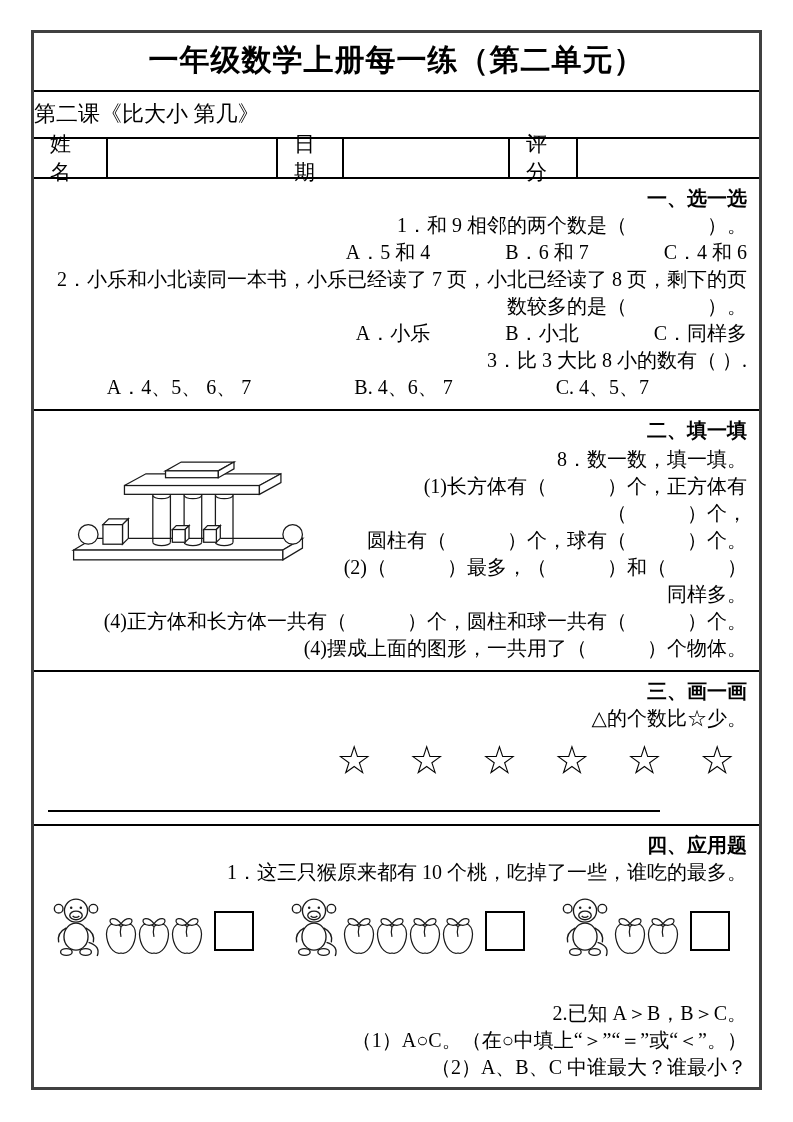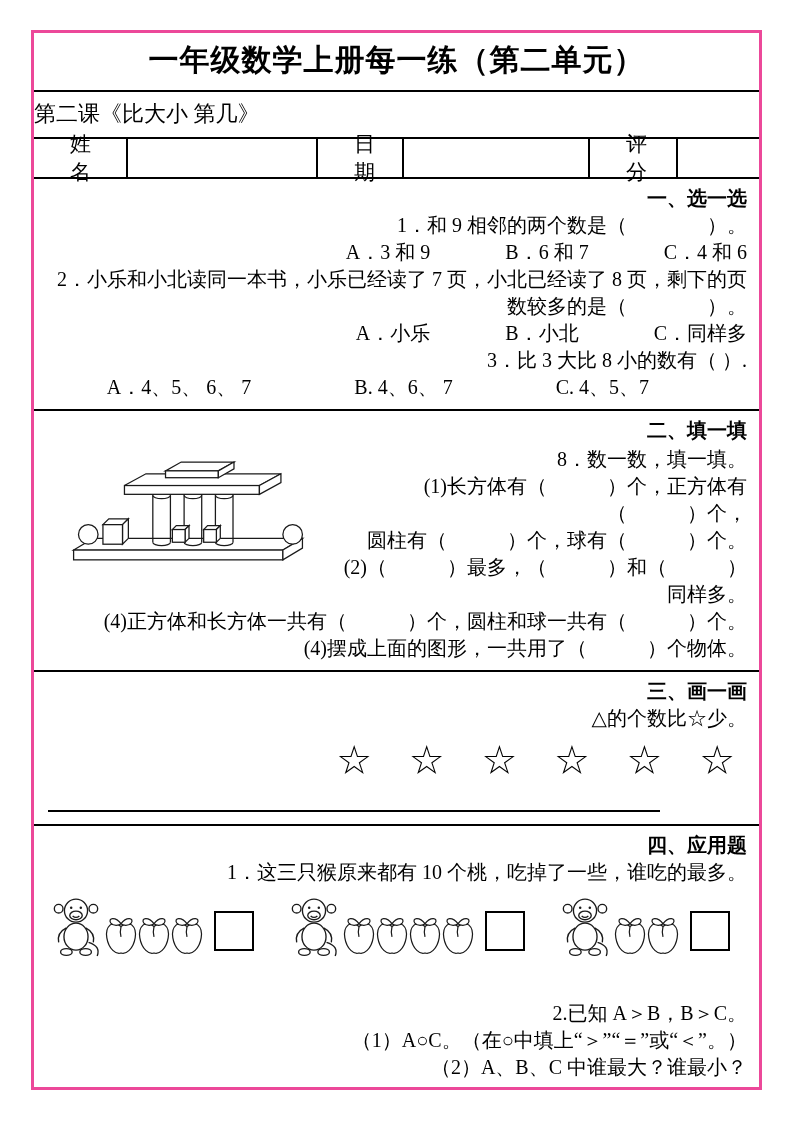--- a/index.html
+++ b/index.html
@@ -1,26 +1,26 @@
 <!DOCTYPE html>
 <html><head>
 <meta charset="utf-8">
 <style>
   * { box-sizing: border-box; }
   html,body { margin:0; padding:0; background:#ffffff; }
   body { width:793px; font-family:"Liberation Serif","DejaVu Serif",serif; color:#000; }
   .page { width:793px; height:1122px; padding:30px 31px 32px 31px; background:#fff; }
-  .sheet { width:100%; height:100%; border:3px solid #ec4899; display:flex; flex-direction:column; background:#fff; }
+  .sheet { width:100%; height:100%; border:3px solid #404040; display:flex; flex-direction:column; background:#fff; }
 
   .title-row { border-bottom:2px solid #000; text-align:center; font-size:30px; font-weight:bold;
                font-family:"Liberation Sans","DejaVu Sans",sans-serif; padding:7px 0 9px 0; letter-spacing:1px; }
   .subtitle-row { border-bottom:2px solid #000; text-align:left; font-size:22px; padding:7px 0 8px 0; }
 
   .form-row { display:flex; border-bottom:2px solid #000; height:40px; font-size:21px; }
-  .fcell { display:flex; align-items:center; padding:0 16px; border-right:2px solid #000; height:100%;margin-left:20px; }
+  .fcell { display:flex; align-items:center; padding:0 16px; border-right:2px solid #000; height:100%; }
   .fcell.last { border-right:none; flex:1; }
   .fl-name  { flex:0 0 74px; }
   .fb-name  { flex:0 0 170px; }
   .fl-date  { flex:0 0 66px; }
   .fb-date  { flex:0 0 166px; }
   .fl-score { flex:0 0 68px; }
 
   .section { border-bottom:2px solid #000; padding:6px 12px 8px 12px; font-size:20px; line-height:27px;text-align:right; }
   .section.sec4 { border-bottom:none; flex:1; }
   .sec-head { font-weight:bold; }
@@ -62,21 +62,21 @@
       <div class="fcell fl-date">日期</div>
       <div class="fcell fb-date"></div>
       <div class="fcell fl-score">评分</div>
       <div class="fcell last"></div>
     </div>
 
     <div class="section sec1">
       <div class="sec-head">一、选一选</div>
       <div class="qline">1．和 9 相邻的两个数是（　　　　）。</div>
       <div class="opts">
-        <span>A．3 和 9</span>
+        <span>A．5 和 4</span>
         <span>B．6 和 7</span>
         <span>C．4 和 6</span>
       </div>
       <div class="qline">2．小乐和小北读同一本书，小乐已经读了 7 页，小北已经读了 8 页，剩下的页数较多的是（　　　　）。</div>
       <div class="opts">
         <span>A．小乐</span>
         <span>B．小北</span>
         <span>C．同样多</span>
       </div>
       <div class="qline">3．比 3 大比 8 小的数有（ ）.</div>

